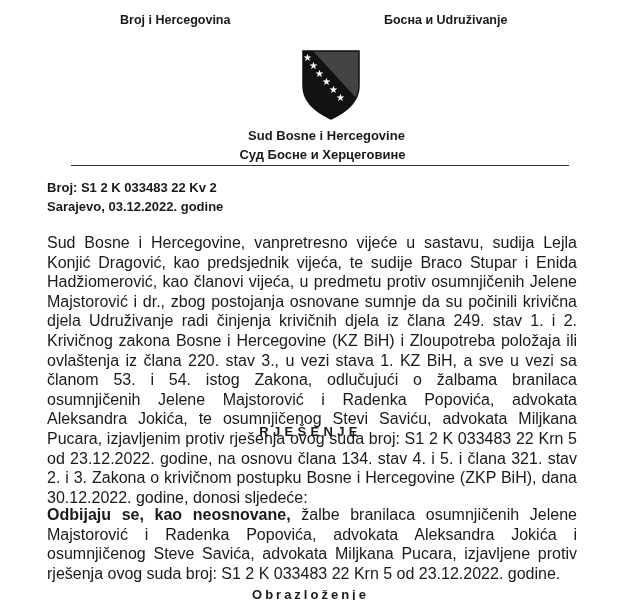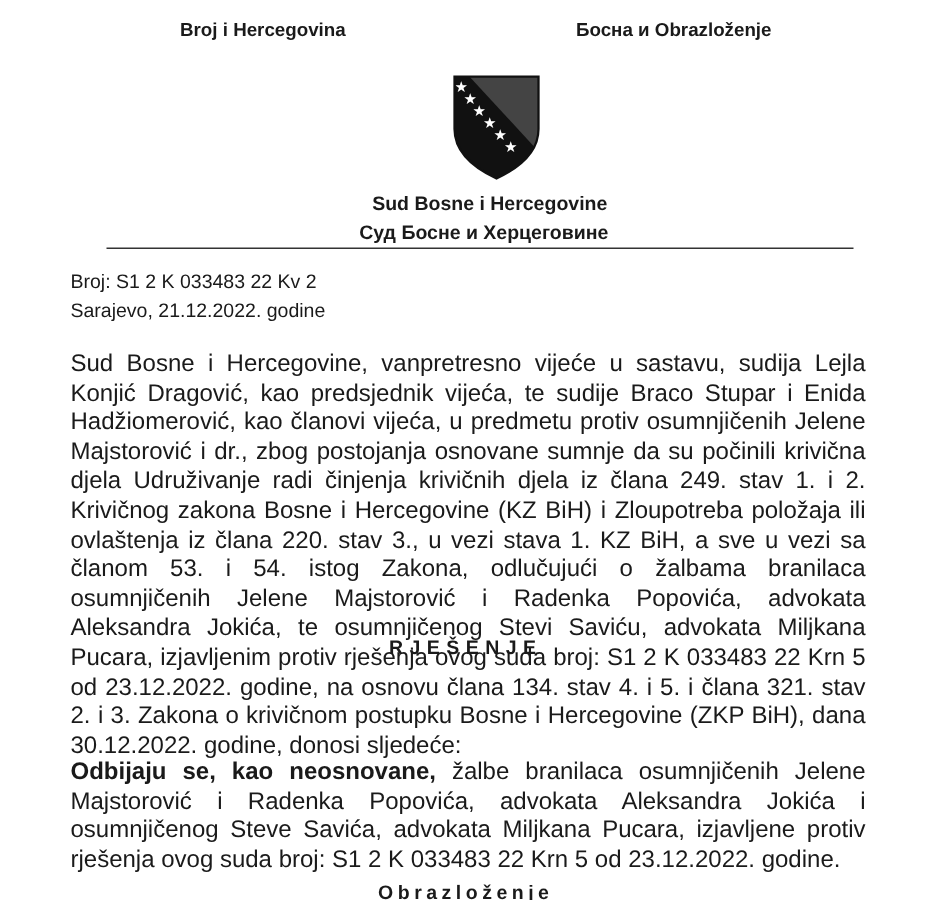--- a/index.html
+++ b/index.html
@@ -1,32 +1,32 @@
 <!DOCTYPE html>
 <html><head>
   <meta charset="utf-8">
   <style>
     html, body { margin: 0; padding: 0; background: #ffffff; }
     body { width: 621px; height: 600px; position: relative; overflow: hidden; color: #1a1a1a; font-family: "Liberation Sans", sans-serif; }
     .abs { position: absolute; }
     .hdr { font-weight: bold; font-size: 12.5px; top: 13px; }
     .court { font-weight: bold; font-size: 13px; left: 0; width: 621px; text-align: center; }
     .rule { left: 71px; width: 498px; top: 165px; height: 0; border-top: 1.4px solid #333; }
-    .meta { left: 47px; font-weight: normal; font-size: 13px; text-align: center; }
+    .meta { left: 47px; font-weight: bold; font-size: 13px; text-align: center; }
     .para { left: 47px; width: 530px; font-size: 16px; line-height: 19.6px; text-align: justify; text-align-last: left; }
     .para p { margin: 0; }
     .heading { left: 0; width: 621px; text-align: center; font-weight: bold; font-size: 13px; letter-spacing: 4.3px; }
     b.lead { font-weight: bold; }
     .shield { left: 302px; top: 50px; width: 58px; height: 70px; }
   </style>
 </head>
 <body>
 
 <div class="abs hdr" style="left:120px;">Broj i Hercegovina</div>
-<div class="abs hdr" style="left:384px;">Босна и Obrazloženje</div>
+<div class="abs hdr" style="left:384px;">Босна и Udruživanje</div>
 
 <div class="abs shield">
   <svg width="58" height="70" viewBox="0 0 58 70">
     <defs>
       <clipPath id="sh">
           <path d="M1 1 H57 V36 C57 52 44 62 29 69 C14 62 1 52 1 36 Z"></path>
         </clipPath>
     </defs>
     <g clip-path="url(#sh)">
       <rect x="0" y="0" width="58" height="70" fill="#111"></rect>
@@ -42,21 +42,21 @@
     </g>
     <path d="M1 1 H57 V36 C57 52 44 62 29 69 C14 62 1 52 1 36 Z" fill="none" stroke="#111" stroke-width="1.5"></path>
   </svg>
 </div>
 
 <div class="abs court" style="top:128px;padding-left:16px;">Sud Bosne i Hercegovine</div>
 <div class="abs court" style="top:147px;padding-left:12px;">Суд Босне и Херцеговине</div>
 <div class="abs rule"></div>
 
 <div class="abs meta" style="top:180px;">Broj: S1 2 K 033483 22 Kv 2</div>
-<div class="abs meta" style="top:199px;">Sarajevo, 21.12.2022. godine</div>
+<div class="abs meta" style="top:199px;">Sarajevo, 03.12.2022. godine</div>
 
 <div class="abs para" style="top:233px;">
   <p>Sud Bosne i Hercegovine, vanpretresno vijeće u sastavu, sudija Lejla Konjić Dragović, kao predsjednik vijeća, te sudije Braco Stupar i Enida Hadžiomerović, kao članovi vijeća, u predmetu protiv osumnjičenih Jelene Majstorović i dr., zbog postojanja osnovane sumnje da su počinili krivična djela Udruživanje radi činjenja krivičnih djela iz člana 249. stav 1. i 2. Krivičnog zakona Bosne i Hercegovine (KZ BiH) i Zloupotreba položaja ili ovlaštenja iz člana 220. stav 3., u vezi stava 1. KZ BiH, a sve u vezi sa članom  53. i 54. istog Zakona, odlučujući o žalbama branilaca osumnjičenih Jelene Majstorović i Radenka Popovića, advokata Aleksandra Jokića, te osumnjičenog Stevi Saviću, advokata Miljkana Pucara, izjavljenim protiv rješenja ovog suda broj: S1 2 K 033483 22 Krn 5 od 23.12.2022. godine, na osnovu člana 134. stav 4. i 5. i člana 321. stav 2. i 3. Zakona o krivičnom postupku Bosne i Hercegovine (ZKP BiH), dana 30.12.2022. godine, donosi sljedeće:</p>
 </div>
 
 <div class="abs heading" style="top:424px;">RJEŠENJE</div>
 
 <div class="abs para" style="top:477px;margin-top:28px;">
   <p><b class="lead">Odbijaju se, kao neosnovane,</b><span> žalbe branilaca osumnjičenih Jelene Majstorović i Radenka Popovića, advokata Aleksandra Jokića i osumnjičenog Steve Savića, advokata Miljkana Pucara, izjavljene protiv rješenja ovog suda broj: S1 2 K 033483 22 Krn 5 od 23.12.2022. godine.</span></p>
 </div>

